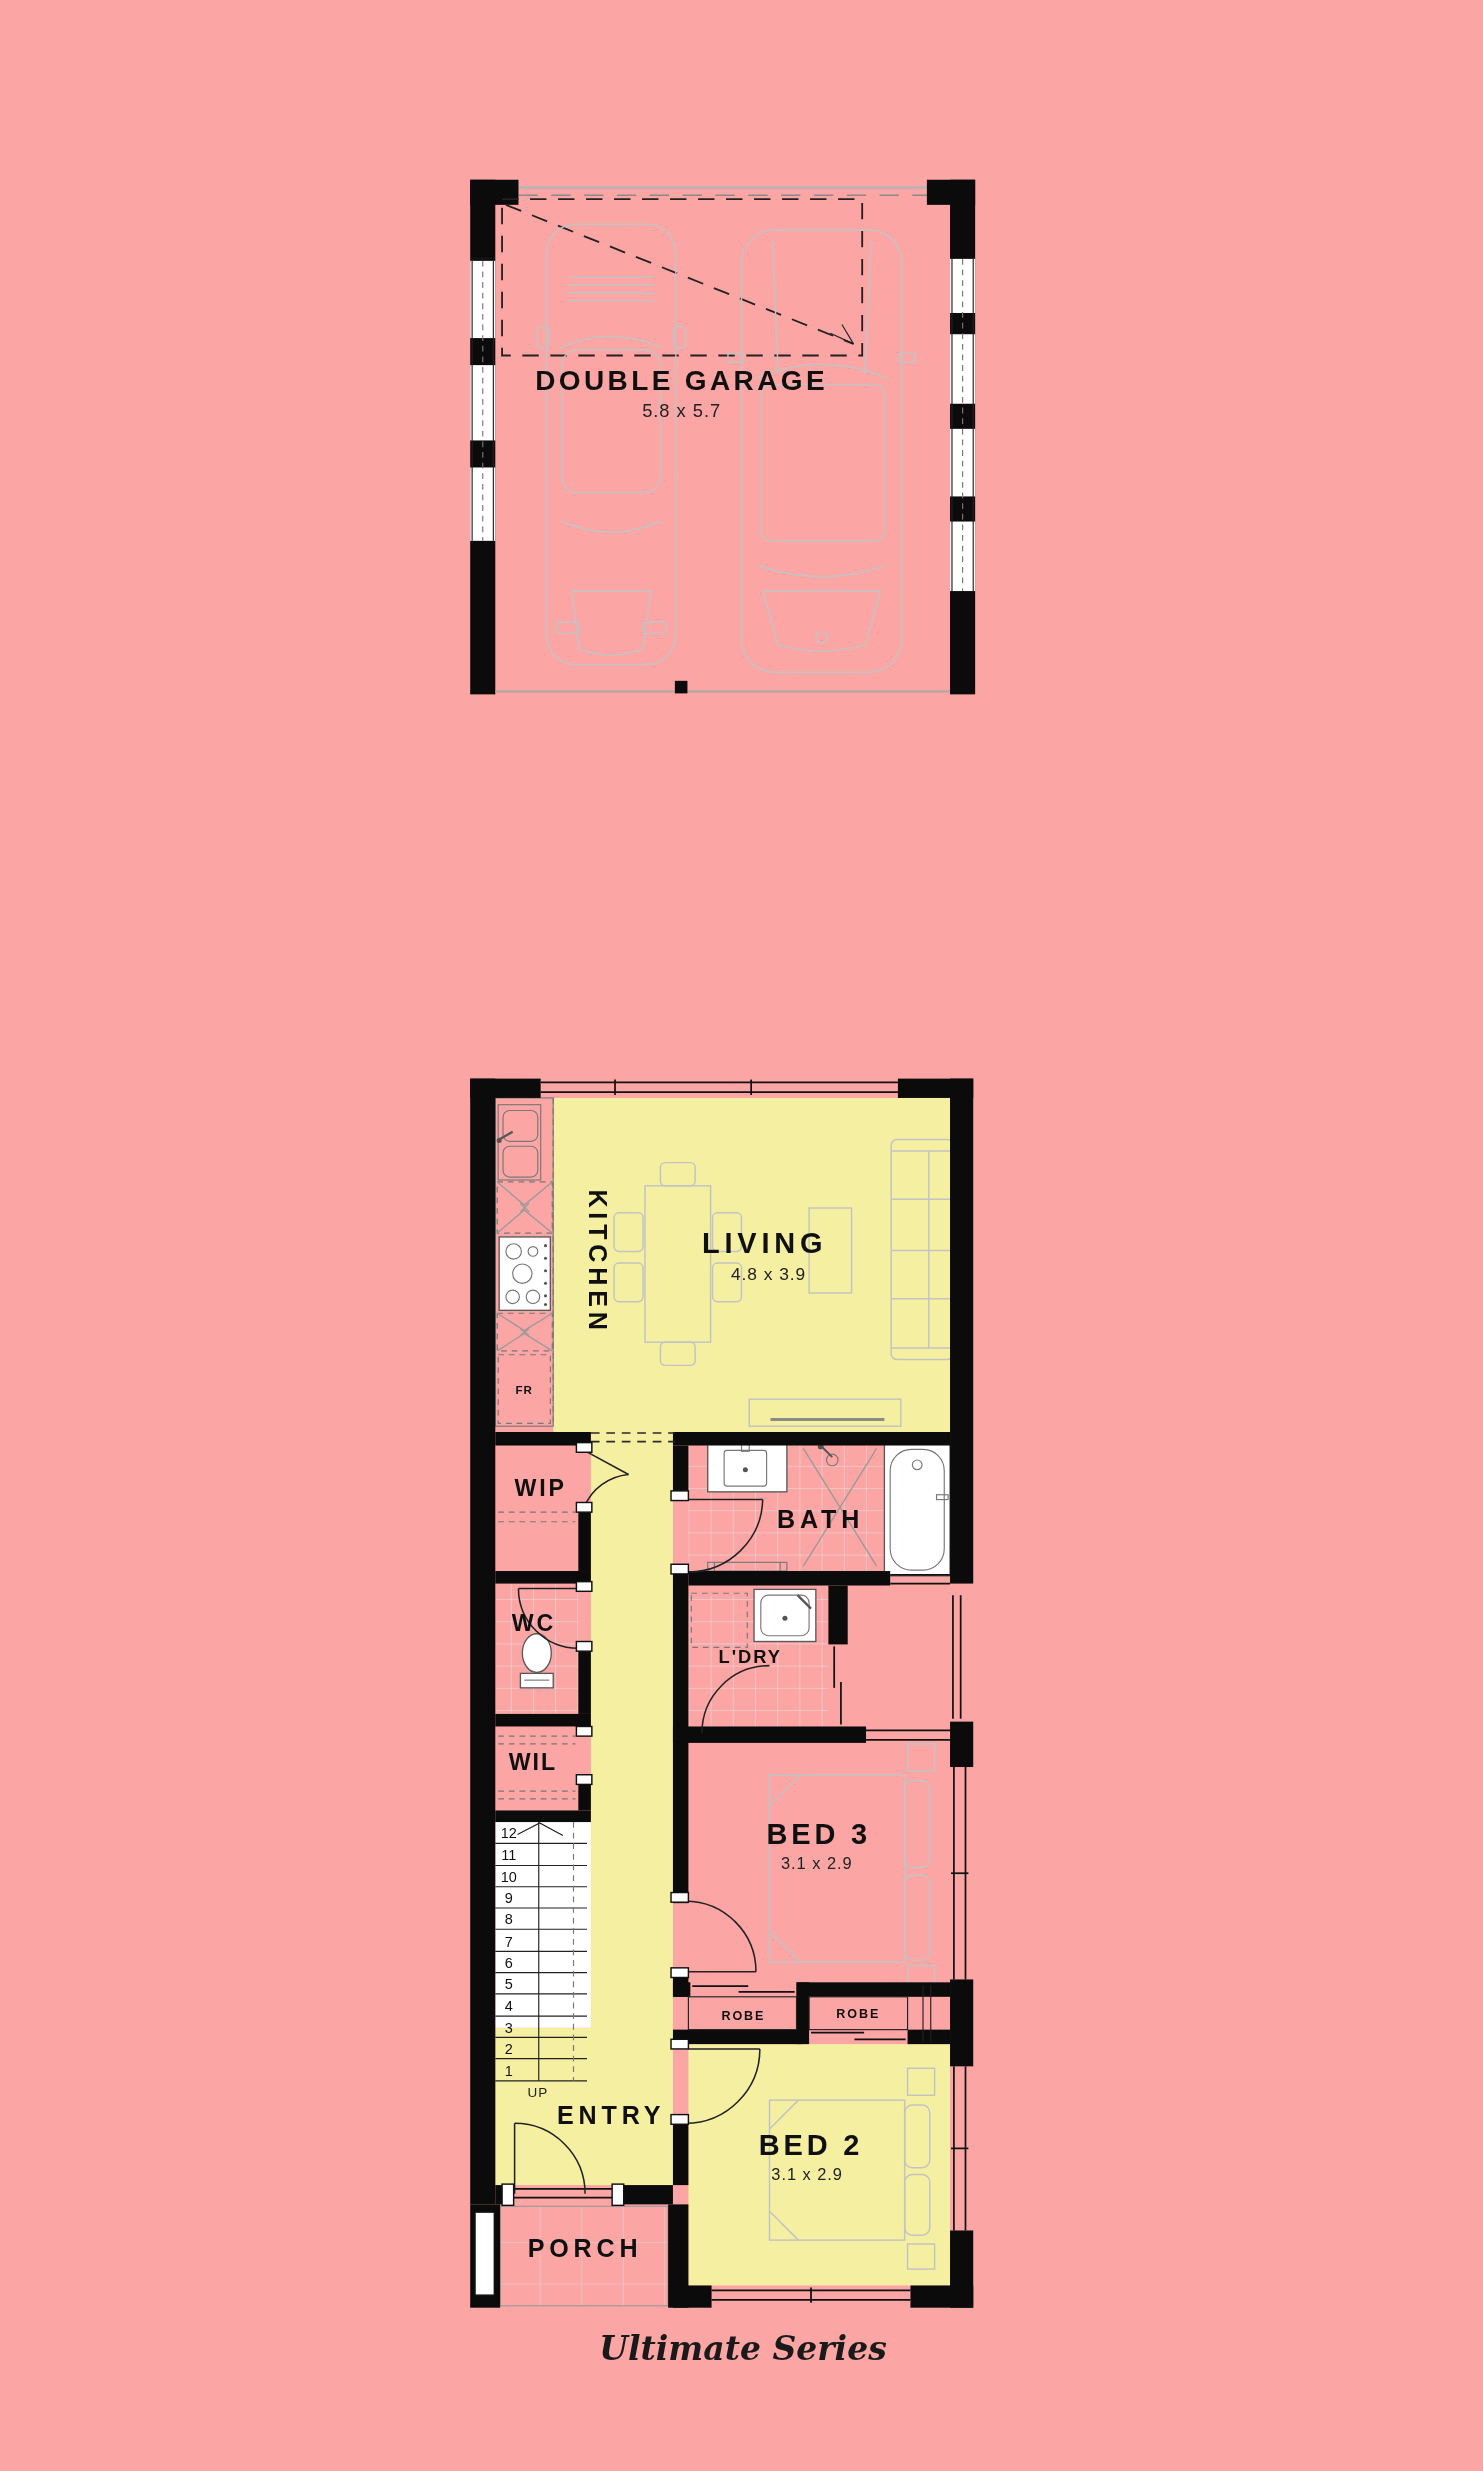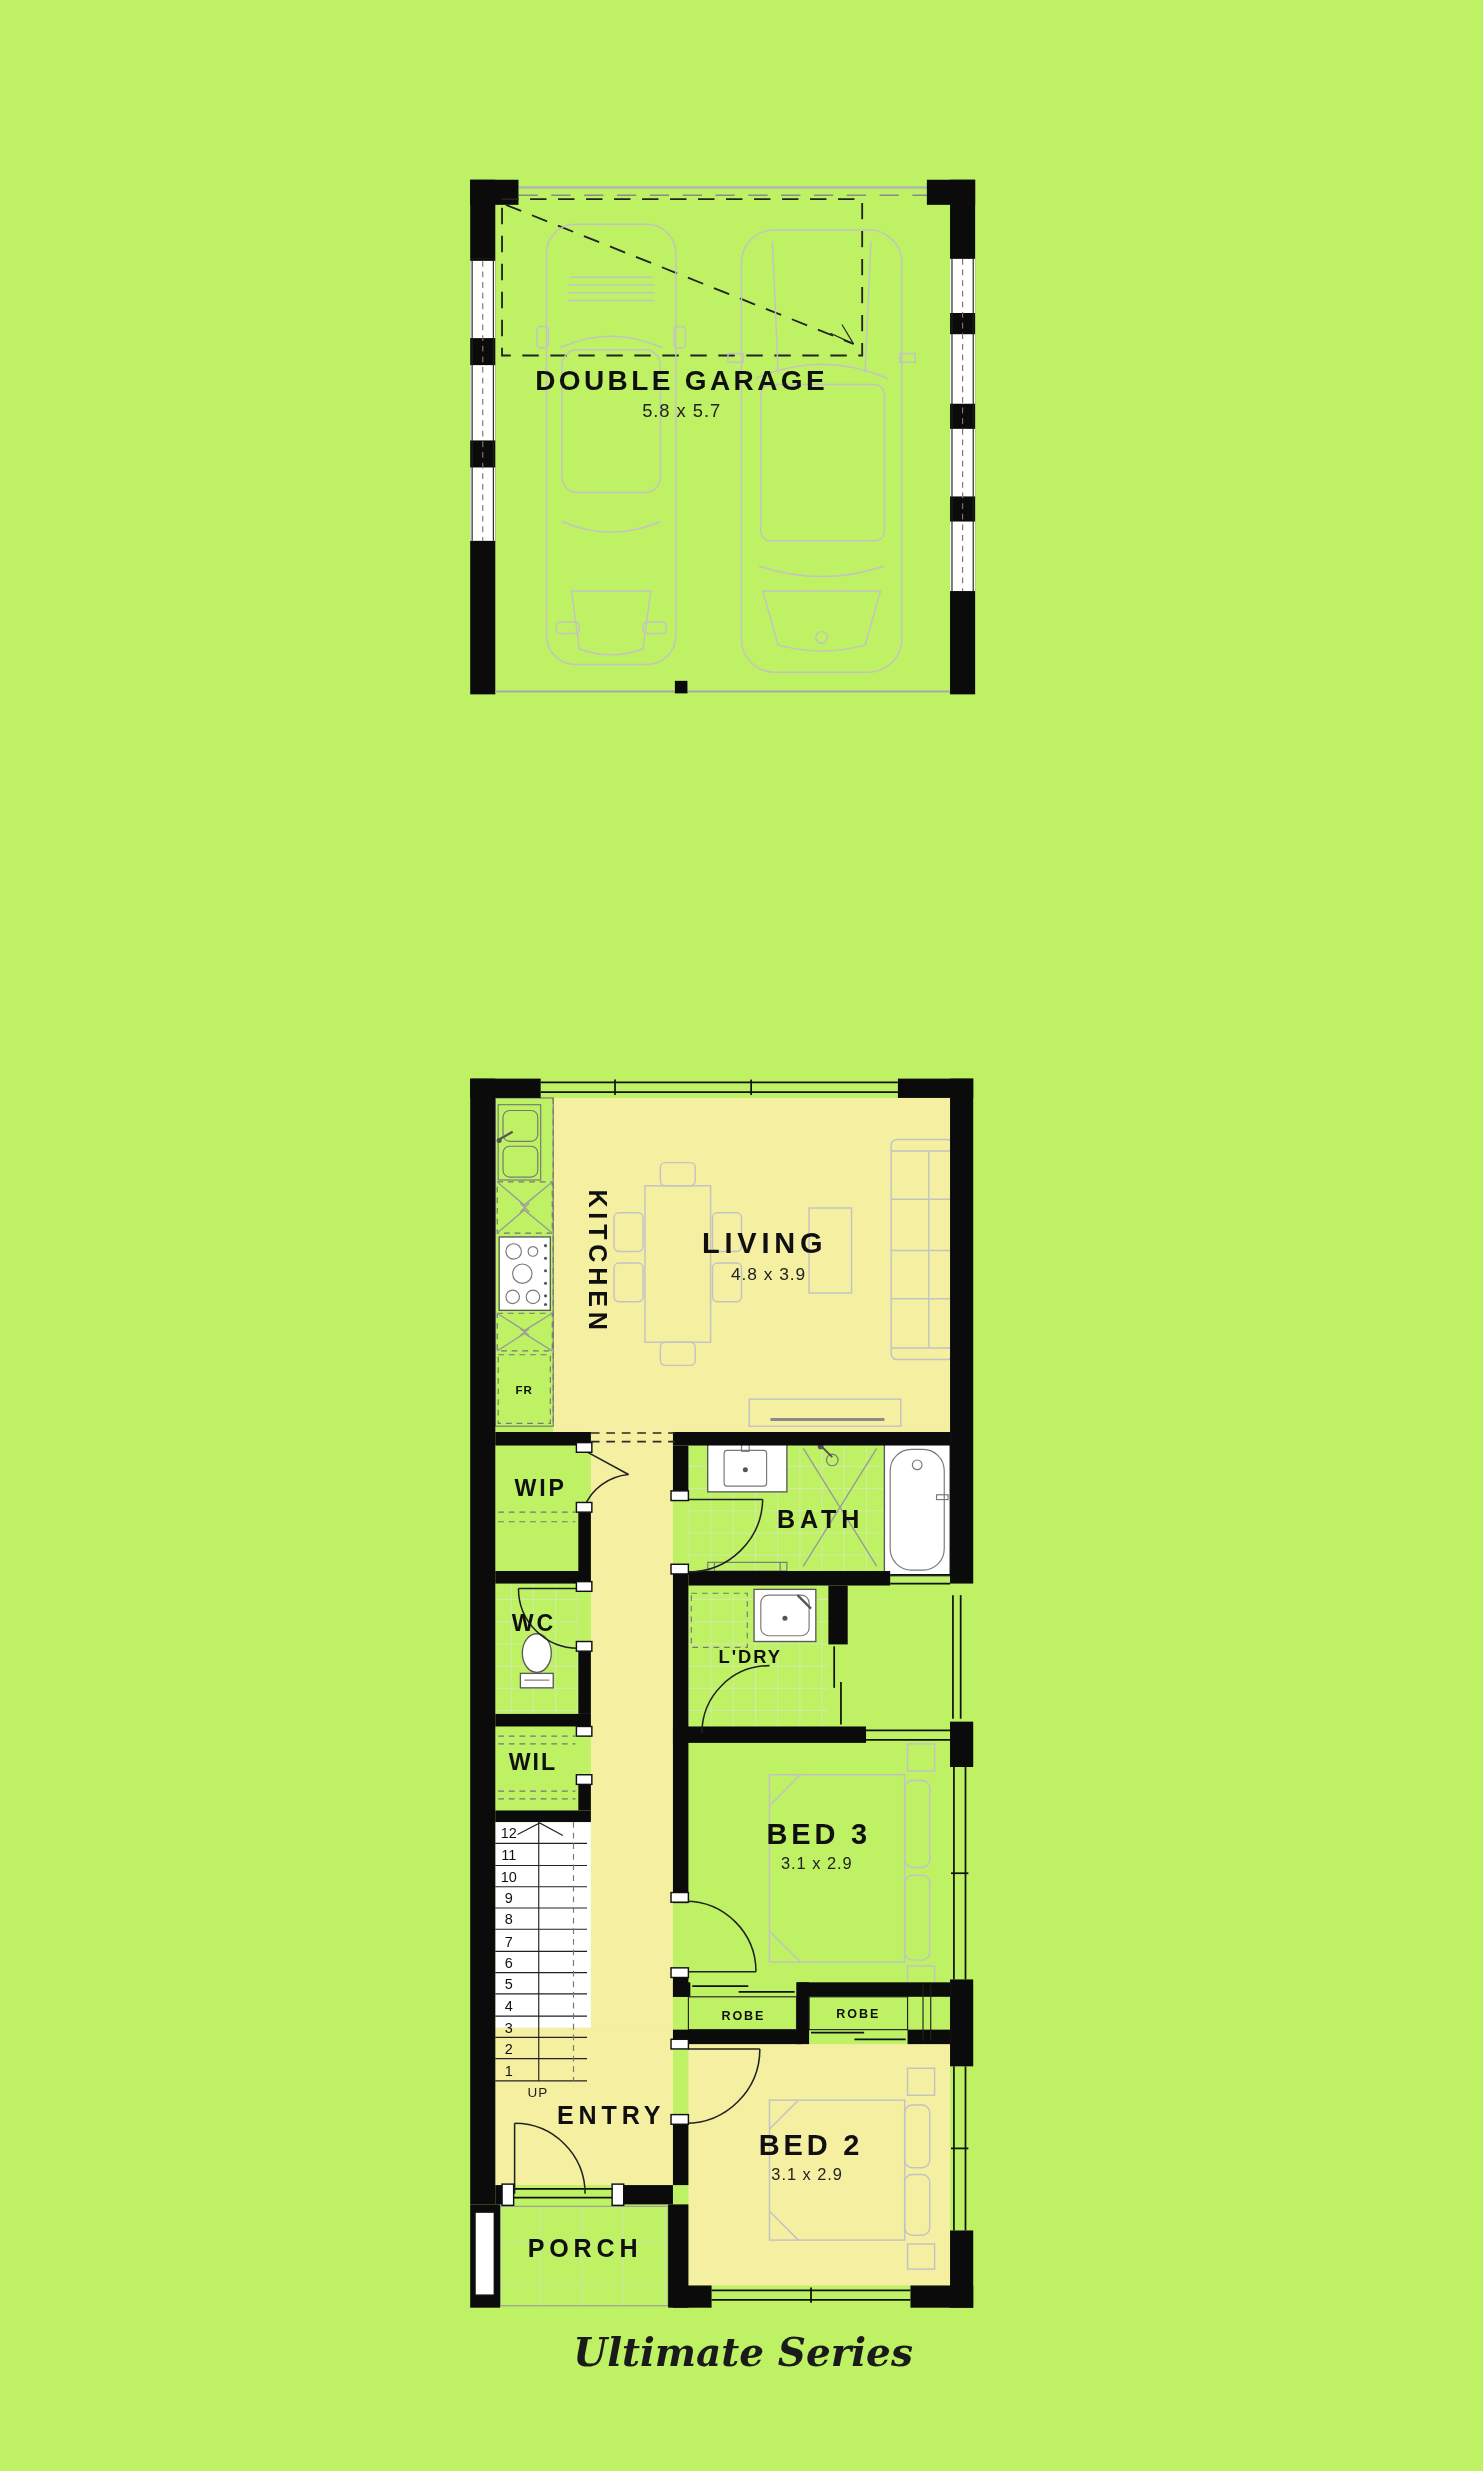--- a/index.html
+++ b/index.html
@@ -1,35 +1,35 @@
 <!DOCTYPE html>
 <html><head>
 <meta charset="utf-8">
 <style>
   html,body{margin:0;padding:0;background:#ffffff;}
-  .canvas{position:relative;width:1483px;height:2472px;background:#bef264;overflow:hidden;}
+  .canvas{position:relative;width:1483px;height:2472px;background:#fca5a5;overflow:hidden;}
   svg{position:absolute;left:0;top:0;}
   .wall{fill:#0b0b0b;}
   .thin2{stroke:#222;stroke-width:1.2;fill:none;}
   .gray{stroke:#9a9a9a;stroke-width:1.4;fill:none;}
   .lgray{stroke:#c3c3c3;stroke-width:1.5;fill:none;}
   .fix{stroke:#5a5a5a;stroke-width:1.4;fill:#ffffff;}
   .fixn{stroke:#787878;stroke-width:1.2;fill:none;}
   .dash{stroke:#2a2a2a;stroke-width:1.7;fill:none;stroke-dasharray:9 7;}
   .dashB{stroke:#222;stroke-width:1.9;fill:none;stroke-dasharray:17 12;}
   .dashF{stroke:#777;stroke-width:1.2;fill:none;stroke-dasharray:6 5;}
   .door{stroke:#222;stroke-width:1.6;fill:none;}
   .win{stroke:#111;stroke-width:1.8;fill:none;}
   .jamb{fill:#ffffff;stroke:#111;stroke-width:1.5;}
   .t{font-family:"Liberation Sans",sans-serif;font-weight:700;fill:#101010;}
   .dim{font-family:"Liberation Sans",sans-serif;font-weight:400;fill:#222;}
   .series{
     position:absolute; left:743px; top:2329px; transform:translateX(-50%);
     font-family:"DejaVu Serif",serif; font-style:italic; font-weight:700;
-    font-size:39px; color:#1a1a1a; white-space:nowrap; letter-spacing:0px;
+    font-size:33px; color:#1a1a1a; white-space:nowrap; letter-spacing:0px;
   }
 </style>
 </head>
 <body>
 
 <div class="canvas">
 <svg width="1483" height="2472" viewBox="0 0 1536 2560">
   <defs>
     <pattern id="tl" width="23" height="23" patternUnits="userSpaceOnUse">
       <path d="M23 0H0V23" stroke="#e4e4e4" stroke-width="1" fill="none"></path>

